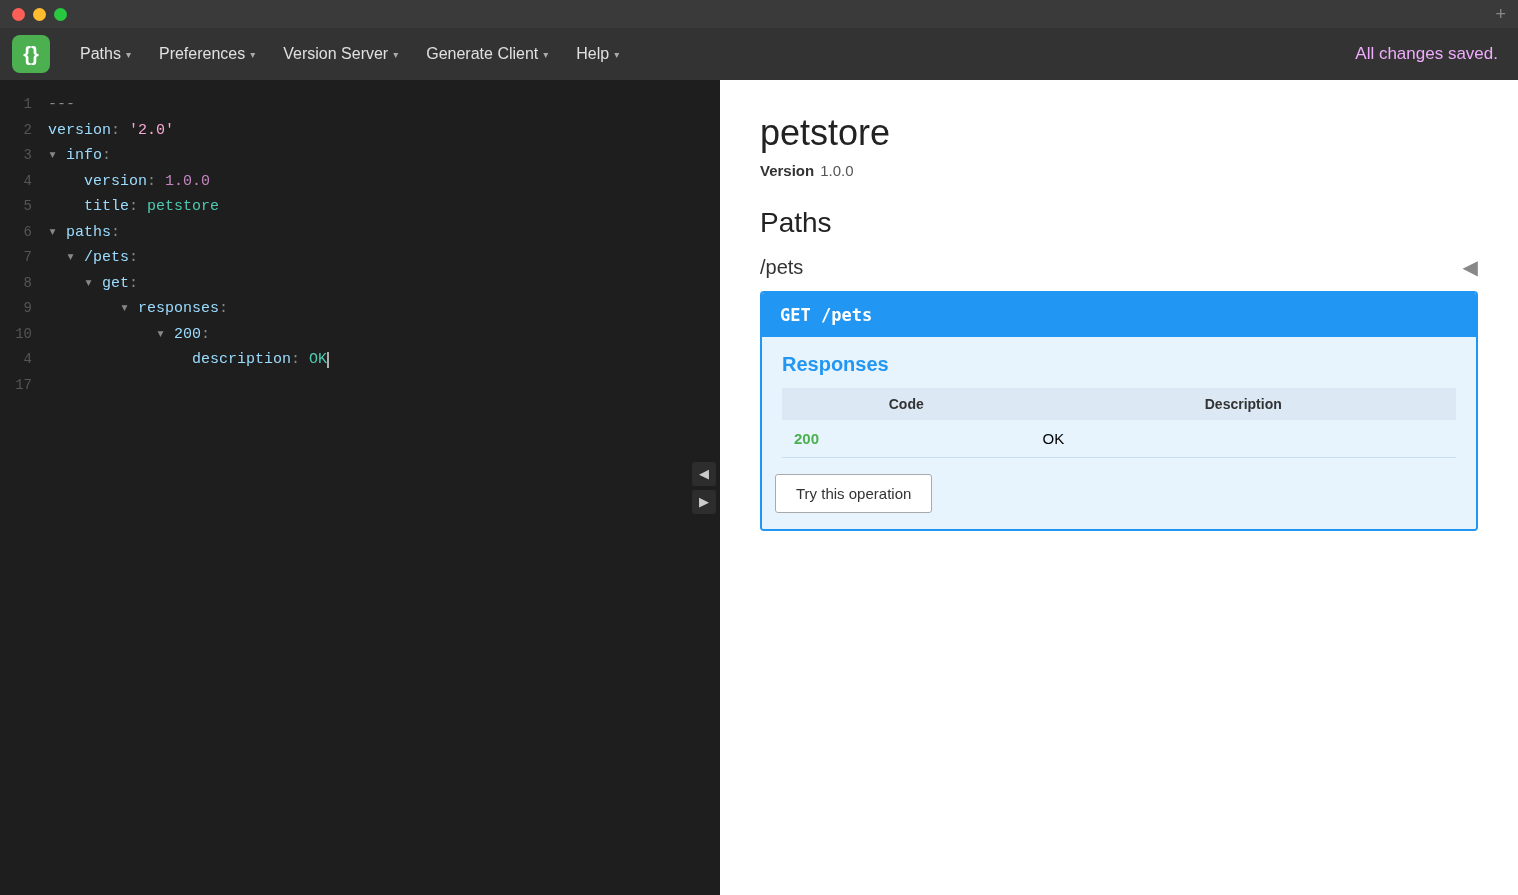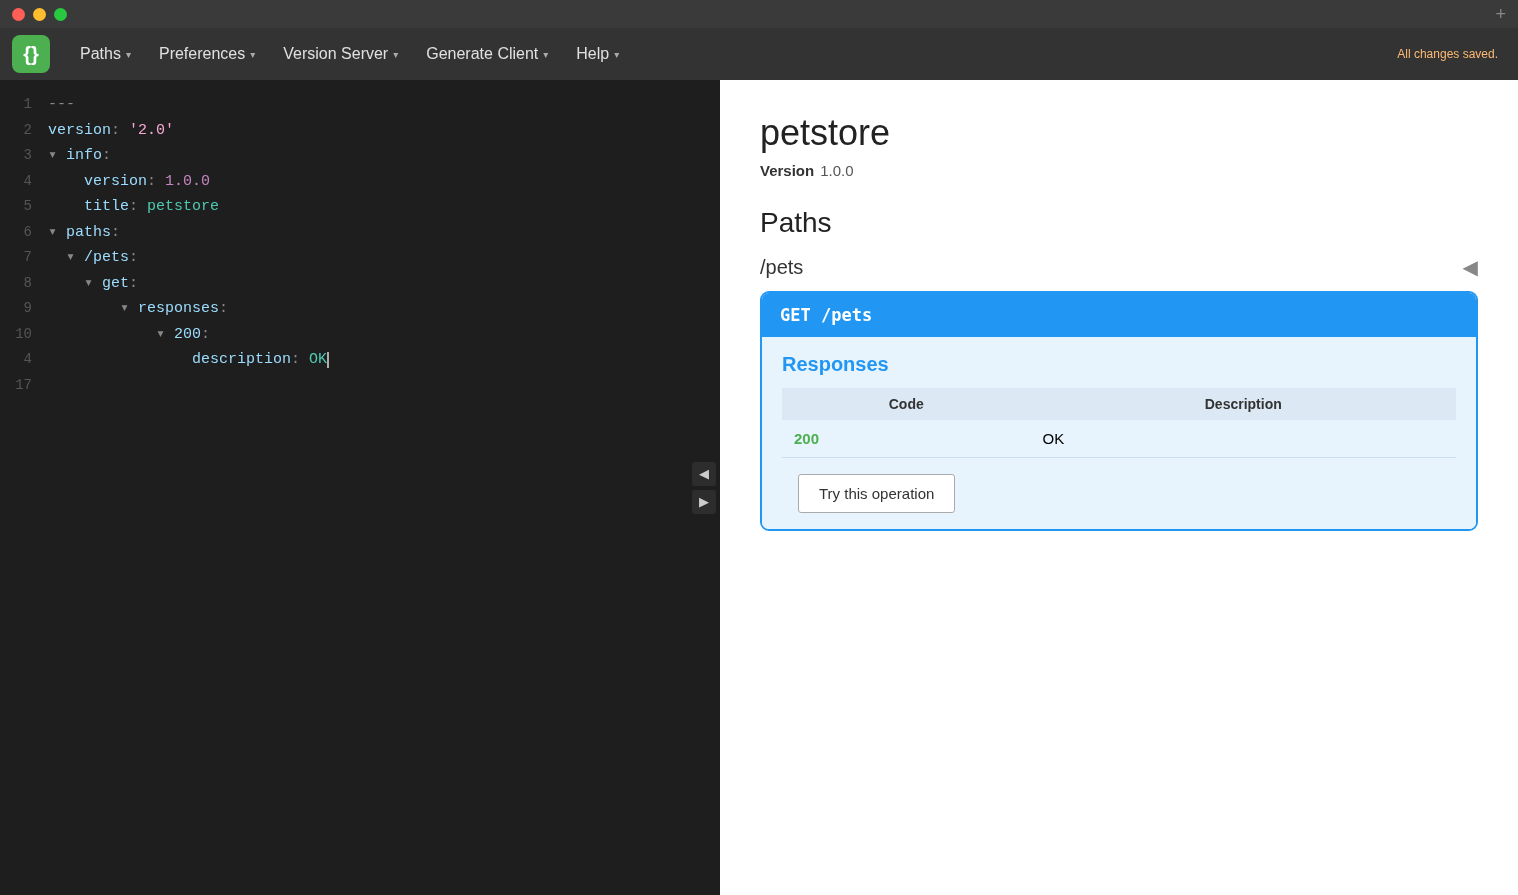--- a/index.html
+++ b/index.html
@@ -64,22 +64,22 @@
       cursor: pointer;
       border-radius: 4px;
       display: flex;
       align-items: center;
       gap: 5px;
       white-space: nowrap;
     }
     .menu-item .arrow { font-size: 10px; color: #aaa; }
     .menu-bar-spacer { flex: 1; }
     .menu-status {
-      color: #fdba74;
-      font-size: 12px;
+      color: #f0abfc;
+      font-size: 17px;
       padding-right: 8px;
     }
 
     
     .main {
       display: flex;
       height: calc(895px - 28px - 52px);
     }
 
     
@@ -163,21 +163,21 @@
     }
     .path-icon {
       color: #888;
       font-size: 20px;
       cursor: pointer;
     }
 
     
     .operation-card {
       border: 2px solid #2196F3;
-      border-radius: 9px;
+      border-radius: 4px;
       overflow: hidden;
       margin-top: 4px;
     }
     .operation-header {
       background: #2196F3;
       padding: 12px 18px;
       display: flex;
       align-items: center;
     }
     .operation-tab {
@@ -216,21 +216,21 @@
       font-size: 15px;
       border-bottom: 1px solid #cde;
       background: #e8f4fd;
     }
     .code-200 {
       color: #4CAF50;
       font-weight: 700;
       font-size: 16px;
     }
     .try-btn-row {
-      padding: 16px 36px;
+      padding: 16px 13px;
     }
     .try-btn {
       border: 1px solid #aaa;
       background: white;
       padding: 10px 20px;
       font-size: 15px;
       cursor: pointer;
       border-radius: 3px;
       color: #333;
     }

